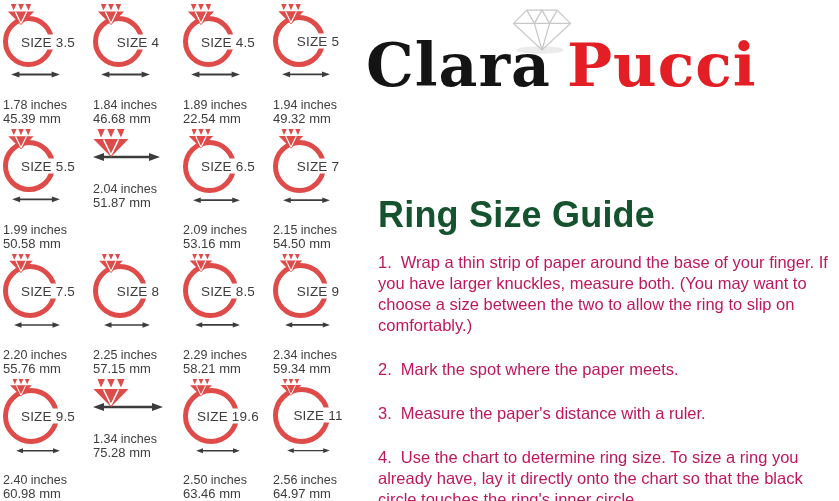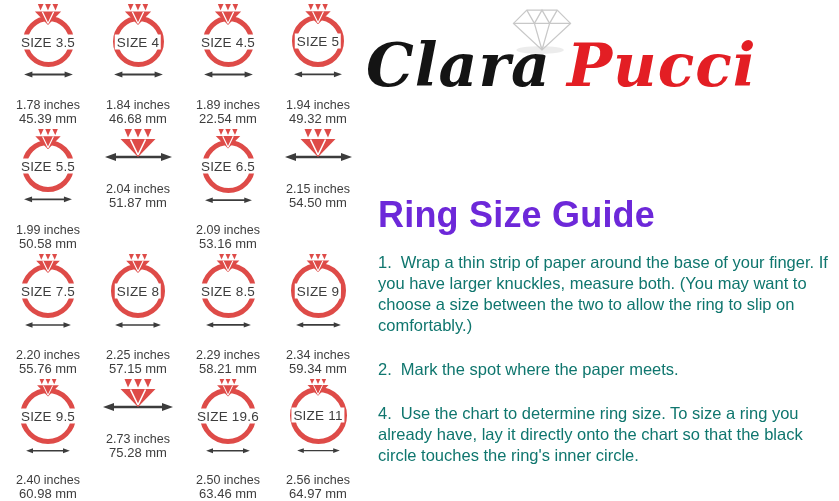--- a/index.html
+++ b/index.html
@@ -2,49 +2,49 @@
 <html style="--ring-red: #de4b48; --logo-red: #e31e24; --logo-black: #141414; --arrow-gray: #3c3c3c; --text-gray: #3d3d3d; --diamond-gray: #c8c8c8;"><head>
 <meta charset="utf-8">
 <style>
   html,body{margin:0;padding:0;background:#fff;}
   .page{position:relative;width:839px;height:501px;background:#fff;overflow:hidden;
         font-family:"Liberation Sans",sans-serif;}
 
   
   .chart-grid{position:absolute;left:3px;top:1px;display:grid;
               grid-template-columns:repeat(4,90px);grid-auto-rows:125px;}
-  .ring-cell{display:flex;flex-direction:column;align-items:center;padding-top:3px;}
+  .ring-cell{display:flex;flex-direction:column;padding-top:3px;}
   .gem{position:relative;z-index:2;margin-bottom:-9px;color:var(--ring-red);}
   .gem polygon{fill:var(--ring-red);}
   .gem path{stroke:#fff;stroke-width:1.6;fill:none;}
   .bandwrap{position:relative;display:flex;}
   .ring-band{box-sizing:content-box;border:5px solid var(--ring-red);border-radius:50%;}
   .ring-size-label{position:absolute;top:50%;left:50%;transform:translate(-50%,-50%);
         background:#fff;padding:0 2px;white-space:nowrap;z-index:3;
         font-size:13.5px;color:var(--text-gray);letter-spacing:0.2px;}
   .arrow{margin-top:3px;}
   .arrow line{stroke:var(--arrow-gray);stroke-width:2.4;}
   .arrow polygon{fill:var(--arrow-gray);}
   .ring-inches{margin-top:19px;font-size:12.5px;line-height:14px;color:var(--text-gray);}
   .ring-mm{font-size:13px;line-height:14px;color:var(--text-gray);}
 
   
   .logo{position:absolute;left:366px;top:4px;width:440px;height:108px;}
   .logo-diamond{position:absolute;left:138px;top:0;z-index:1;}
   .logo-diamond .dstroke{stroke:var(--diamond-gray);stroke-width:1.3;fill:none;}
   .logo-words{position:absolute;left:0;top:26px;z-index:2;white-space:nowrap;
-        font-family:"DejaVu Serif",serif;font-style:italic;font-weight:600;
+        font-family:"DejaVu Serif",serif;font-weight:600;
         font-size:60px;letter-spacing:1px;}
   .brand-first{color:var(--logo-black);margin-right:16px;}
   .brand-second{color:var(--logo-red);}
 
   .guide-title{position:absolute;left:378px;top:194px;margin:0;
-        font-size:36px;font-weight:bold;color:#6d28d9;letter-spacing:0.2px;}
+        font-size:36px;font-weight:bold;color:#14532d;letter-spacing:0.2px;}
   .steps{position:absolute;left:378px;top:252px;width:450px;}
-  .steps p{margin:0 0 23px 0;font-size:16.5px;line-height:21px;color:#0f766e;}
+  .steps p{margin:0 0 23px 0;font-size:16.5px;line-height:21px;color:#be185d;}
   .step-num{margin-right:9px;}
 </style>
 </head>
 <body>
 
 <div class="page">
 
   <div class="chart-grid">
     <div class="ring-cell">
       <svg class="gem" width="36" height="28" viewBox="0 0 36 28" aria-hidden="true">
@@ -190,20 +190,24 @@
     </div>
 
     <div class="ring-cell">
       <svg class="gem" width="36" height="28" viewBox="0 0 36 28" aria-hidden="true">
         <polygon points="4.5,0 12,0 8,8.5"></polygon>
         <polygon points="14.2,0 21.8,0 18,8.5"></polygon>
         <polygon points="24,0 31.5,0 28,8.5"></polygon>
         <polygon points="0.5,10 35.5,10 18,28"></polygon>
         <path d="M10.5,10.5 L18,26 M25.5,10.5 L18,26"></path>
       </svg>
+      <div class="bandwrap">
+        <div class="ring-band" style="height: 43px; width: 43px;"></div>
+        <div class="ring-size-label">SIZE 7</div>
+      </div>
       <svg class="arrow" height="12" width="67" viewBox="0 0 67 12">
           <line x1="9" y1="6" x2="58" y2="6"></line>
           <polygon points="0,6 11,2 11,10"></polygon>
           <polygon points="67,6 56,2 56,10"></polygon>
         </svg>
       <div class="ring-inches">2.15 inches</div>
       <div class="ring-mm">54.50 mm</div>
     </div>
 
     <div class="ring-cell">
@@ -317,21 +321,21 @@
         <polygon points="14.2,0 21.8,0 18,8.5"></polygon>
         <polygon points="24,0 31.5,0 28,8.5"></polygon>
         <polygon points="0.5,10 35.5,10 18,28"></polygon>
         <path d="M10.5,10.5 L18,26 M25.5,10.5 L18,26"></path>
       </svg>
       <svg class="arrow" height="12" width="70" viewBox="0 0 70 12">
           <line x1="9" y1="6" x2="61" y2="6"></line>
           <polygon points="0,6 11,2 11,10"></polygon>
           <polygon points="70,6 59,2 59,10"></polygon>
         </svg>
-      <div class="ring-inches">2.73 inches</div>
+      <div class="ring-inches">1.34 inches</div>
       <div class="ring-mm">75.28 mm</div>
     </div>
 
     <div class="ring-cell">
       <svg class="gem" width="36" height="28" viewBox="0 0 36 28" aria-hidden="true">
         <polygon points="4.5,0 12,0 8,8.5"></polygon>
         <polygon points="14.2,0 21.8,0 18,8.5"></polygon>
         <polygon points="24,0 31.5,0 28,8.5"></polygon>
         <polygon points="0.5,10 35.5,10 18,28"></polygon>
         <path d="M10.5,10.5 L18,26 M25.5,10.5 L18,26"></path>
@@ -385,16 +389,17 @@
     <div class="logo-words">
       <span class="brand-first">Clara</span><span class="brand-second">Pucci</span>
     </div>
   </div>
 
   <h1 class="guide-title">Ring Size Guide</h1>
 
   <div class="steps">
     <p><span class="step-num">1.</span><span>Wrap a thin strip of paper around the base of your finger. If you have larger knuckles, measure both. (You may want to choose a size between the two to allow the ring to slip on comfortably.)</span></p>
     <p><span class="step-num">2.</span><span>Mark the spot where the paper meets.</span></p>
+    <p><span class="step-num">3.</span><span>Measure the paper's distance with a ruler.</span></p>
     <p><span class="step-num">4.</span><span>Use the chart to determine ring size. To size a ring you already have, lay it directly onto the chart so that the black circle touches the ring's inner circle.</span></p>
   </div>
 
 </div>
 
 </body></html>

